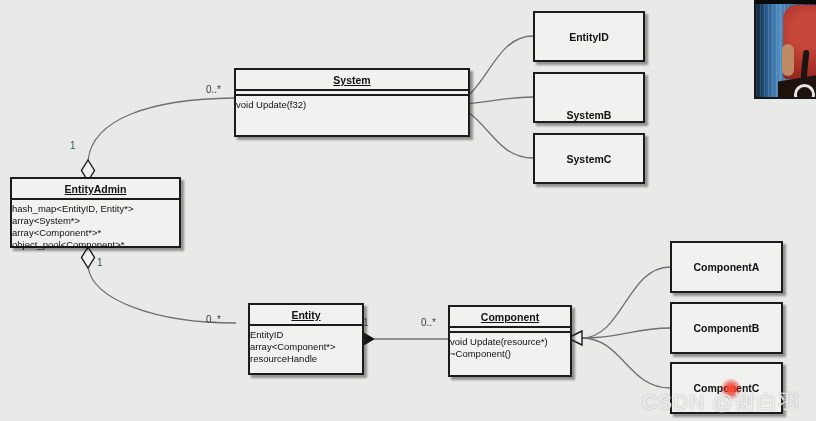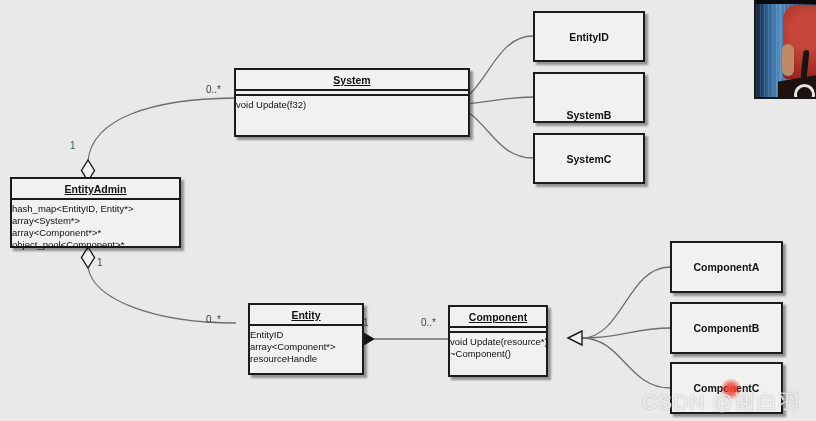--- a/index.html
+++ b/index.html
@@ -22,21 +22,21 @@
     text-align:center;padding:4px 2px 3px;border-bottom:2px solid #1b1b1b;
   }
   .empty-compartment{height:3px;border-bottom:2px solid #1b1b1b;}
   .uml-body{font-size:9.5px;line-height:1.25;padding:3px 0;white-space:nowrap;}
   .leaf{display:flex;align-items:center;justify-content:center;
     font-size:10.5px;font-weight:bold;}
 
   .box-system{left:234px;top:68px;width:236px;height:69px;}
   .box-entityadmin{left:10px;top:177px;width:171px;height:71px;}
   .box-entity{left:236px;top:303px;width:116px;height:72px;margin-left:12px;}
-  .box-component{left:448px;top:305px;width:100px;height:72px;}
+  .box-component{left:448px;top:305px;width:124px;height:72px;}
   .box-systema{left:533px;top:11px;width:112px;height:51px;}
   .box-systemb{left:533px;top:72px;width:112px;height:51px;align-items:flex-end;}
   .box-systemc{left:533px;top:133px;width:112px;height:51px;}
   .box-componenta{left:670px;top:241px;width:113px;height:52px;}
   .box-componentb{left:670px;top:302px;width:113px;height:52px;}
   .box-componentc{left:670px;top:362px;width:113px;height:52px;}
 
   .mult{position:absolute;font-size:10px;}
   .m-one{color:#37584d;}
   .m-many{color:#3c3c3c;}

